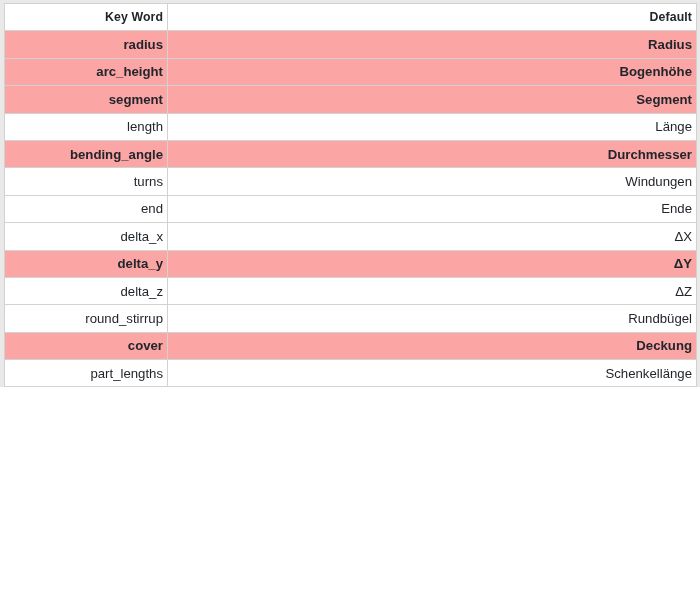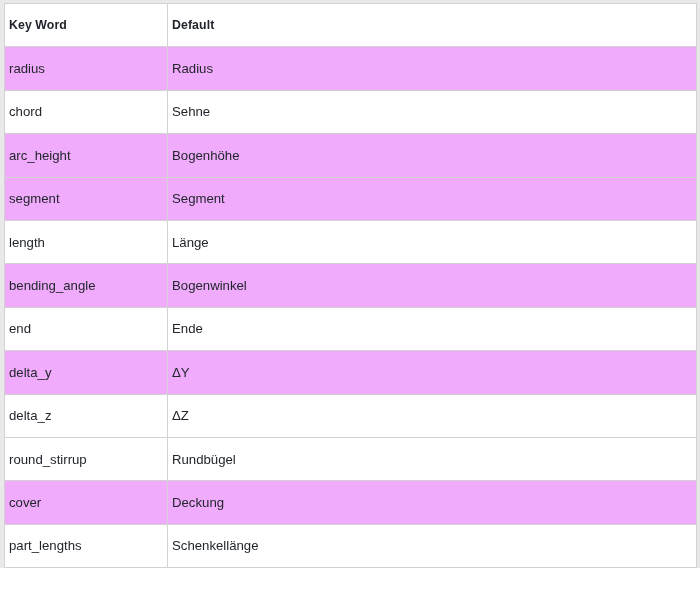--- a/index.html
+++ b/index.html
@@ -42,40 +42,41 @@
     table-layout: fixed;
     background: #ffffff;
   }
 
   table.kw-table col.c-key   { width: 163px; }
   table.kw-table col.c-def   { width: 529px; }
 
   table.kw-table th,
   table.kw-table td {
     border: 1px solid #d2d2d2;
-    text-align: left;
+    text-align: right;
     vertical-align: middle;
     height: 26.4px;
-    padding: 8px 4px;
+    padding: 0 4px;
     font-size: 13.2px;
     line-height: 1.15;
     color: #22262c;
     white-space: nowrap;
     overflow: hidden;
   }
 
   table.kw-table th {
     font-weight: bold;
     font-size: 12.3px;
     background: #ffffff;
     letter-spacing: 0.1px;
   }
 
   table.kw-table tr.row-shaded td {
-    background: #f0abfc;
+    background: #fca5a5;
+    font-weight: bold;
   }
   table.kw-table tr.row-plain td {
     background: #ffffff;
   }
 </style>
 </head>
 <body>
 
 <div id="page">
 
@@ -89,43 +90,47 @@
         <tr>
           <th>Key Word</th>
           <th>Default</th>
         </tr>
       </thead>
       <tbody id="table-body">
           <tr class="row-shaded">
             <td>radius</td>
             <td>Radius</td>
           </tr>
-          <tr class="row-plain">
-            <td>chord</td>
-            <td>Sehne</td>
-          </tr>
           <tr class="row-shaded">
             <td>arc_height</td>
             <td>Bogenhöhe</td>
           </tr>
           <tr class="row-shaded">
             <td>segment</td>
             <td>Segment</td>
           </tr>
           <tr class="row-plain">
             <td>length</td>
             <td>Länge</td>
           </tr>
           <tr class="row-shaded">
             <td>bending_angle</td>
-            <td>Bogenwinkel</td>
+            <td>Durchmesser</td>
+          </tr>
+          <tr class="row-plain">
+            <td>turns</td>
+            <td>Windungen</td>
           </tr>
           <tr class="row-plain">
             <td>end</td>
             <td>Ende</td>
+          </tr>
+          <tr class="row-plain">
+            <td>delta_x</td>
+            <td>ΔX</td>
           </tr>
           <tr class="row-shaded">
             <td>delta_y</td>
             <td>ΔY</td>
           </tr>
           <tr class="row-plain">
             <td>delta_z</td>
             <td>ΔZ</td>
           </tr>
           <tr class="row-plain">

